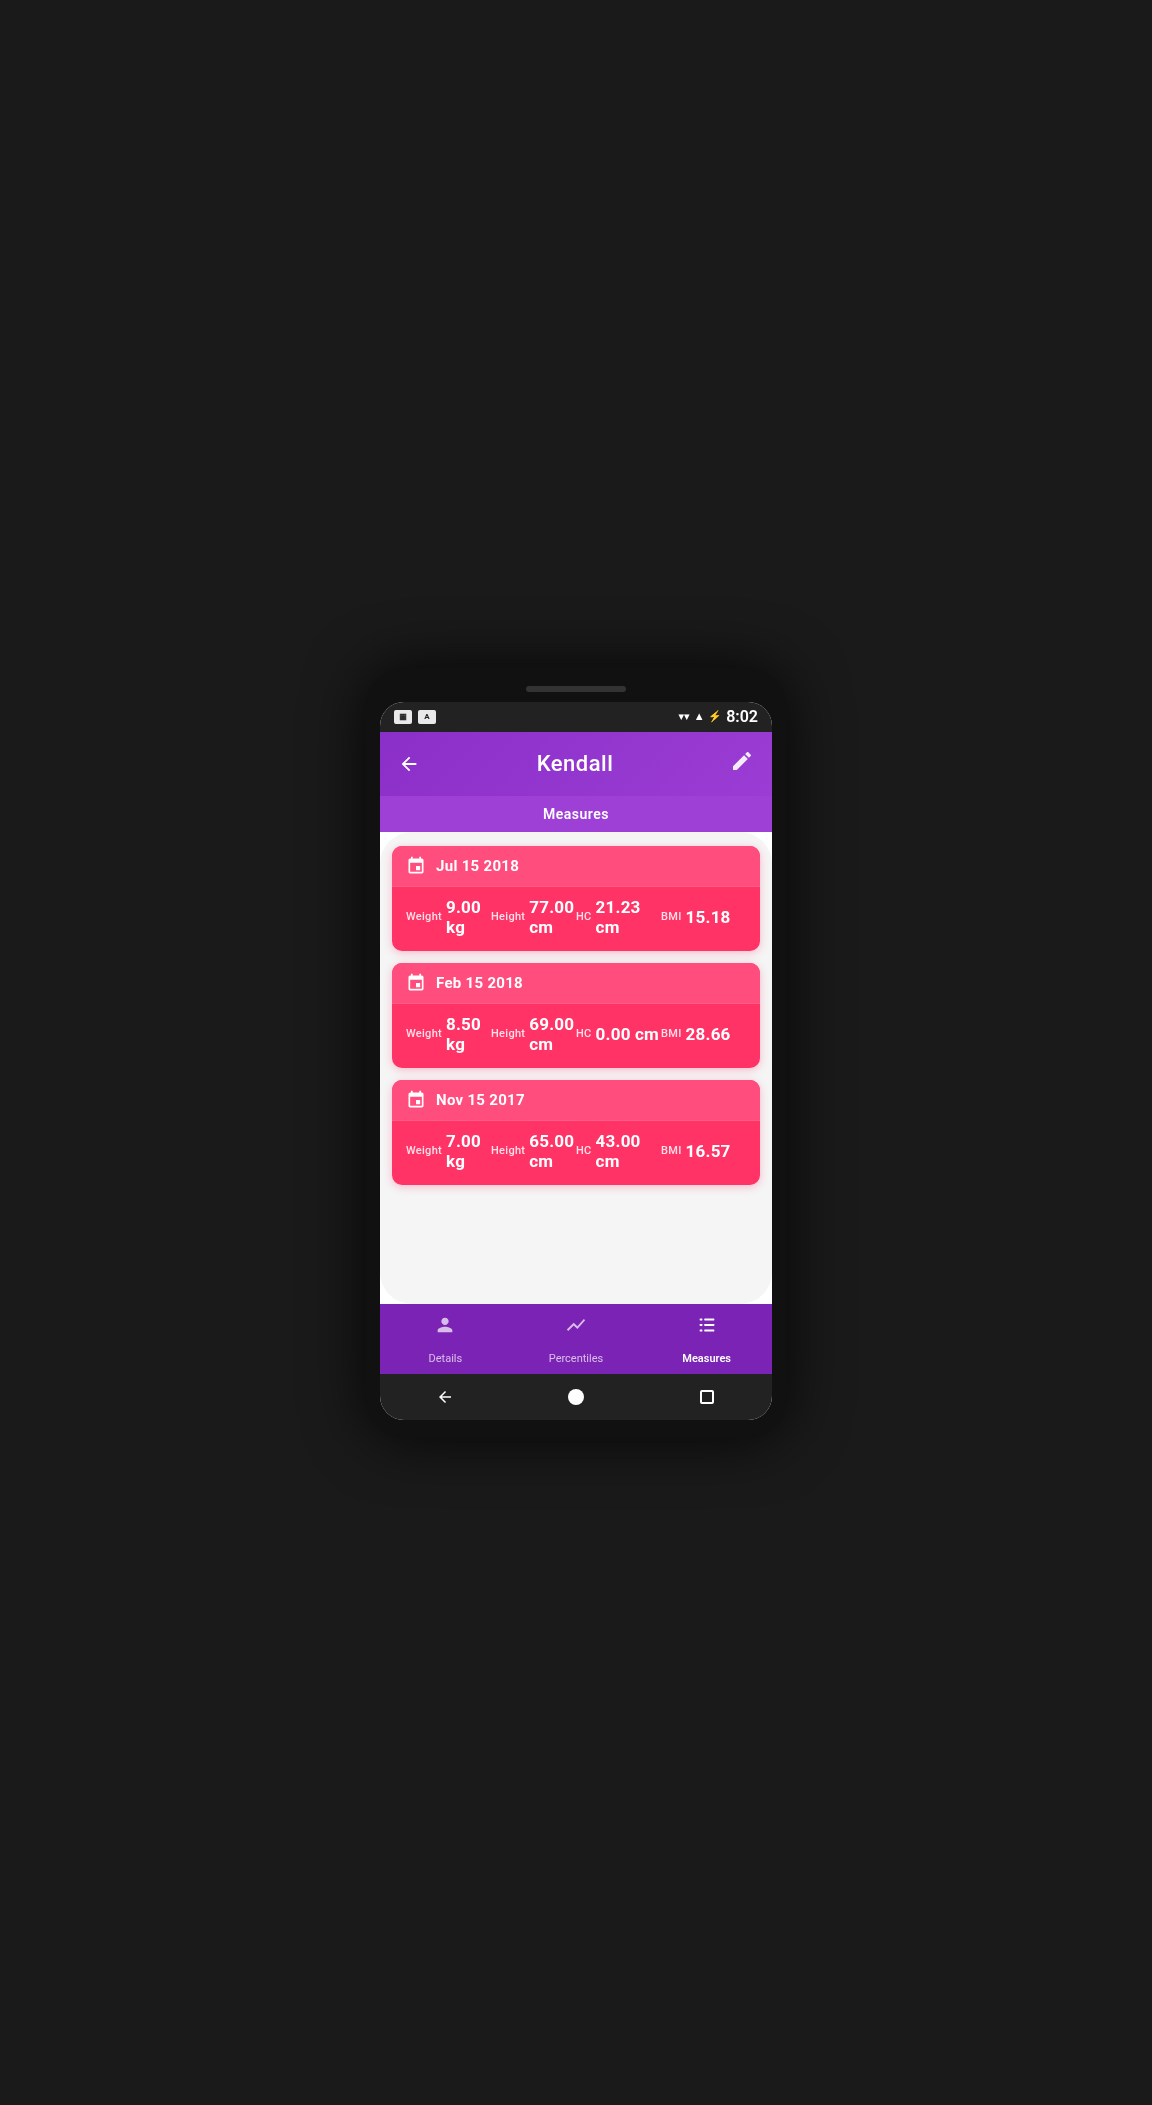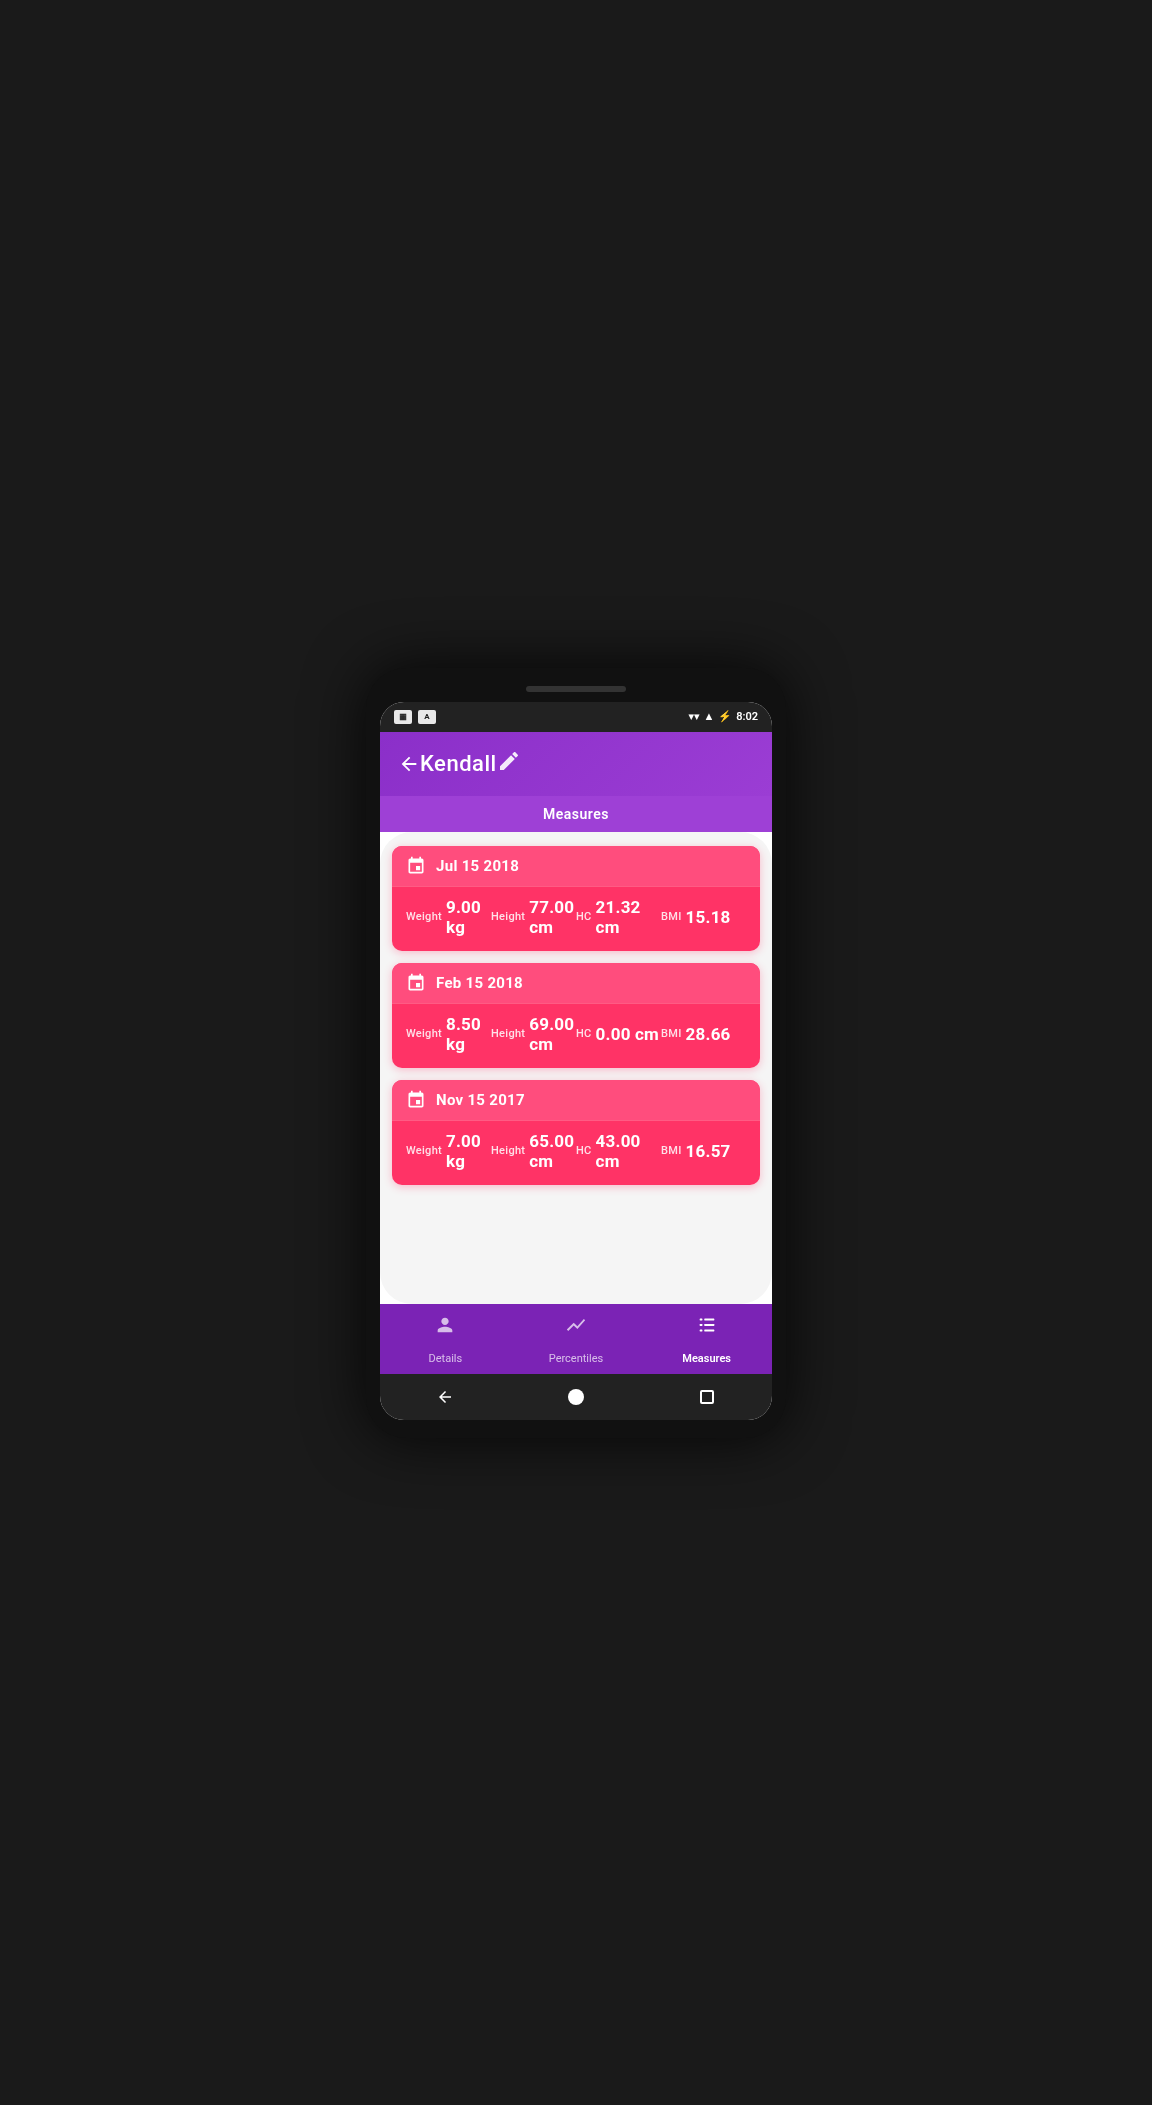--- a/index.html
+++ b/index.html
@@ -73,37 +73,37 @@
     }
 
     .status-right {
       display: flex;
       align-items: center;
       gap: 4px;
     }
 
     .status-time {
       color: #fff;
-      font-size: 11px;
+      font-size: 16px;
       font-weight: 600;
     }
 
     .wifi-icon, .signal-icon, .battery-icon {
       color: #fff;
       font-size: 11px;
     }
 
     
     .app-header {
       background: #8B2FC9;
       background: linear-gradient(135deg, #8B2FC9 0%, #9B3DD4 100%);
       padding: 27px 18px;
       display: flex;
       align-items: center;
-      justify-content: flex-start;
+      justify-content: space-between;
       height: 64px;
     }
 
     .back-btn {
       color: #fff;
       font-size: 22px;
       cursor: pointer;
       display: flex;
       align-items: center;
     }
@@ -354,21 +354,21 @@
             <div class="metric-item">
               <span class="metric-label">Weight</span>
               <span class="metric-value">9.00 kg</span>
             </div>
             <div class="metric-item">
               <span class="metric-label">Height</span>
               <span class="metric-value">77.00 cm</span>
             </div>
             <div class="metric-item">
               <span class="metric-label">HC</span>
-              <span class="metric-value">21.32 cm</span>
+              <span class="metric-value">21.23 cm</span>
             </div>
             <div class="metric-item">
               <span class="metric-label">BMI</span>
               <span class="metric-value">15.18</span>
             </div>
           </div>
         </div>
       </div>
 
       <div class="measure-card">

